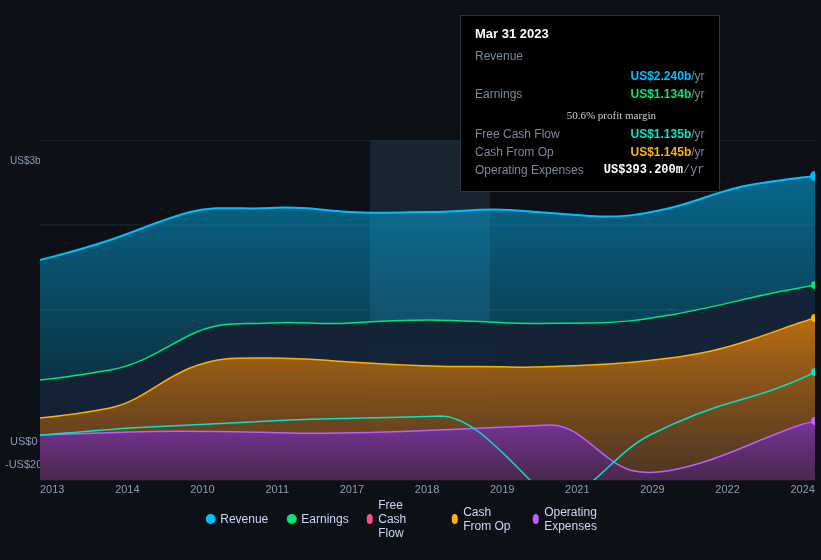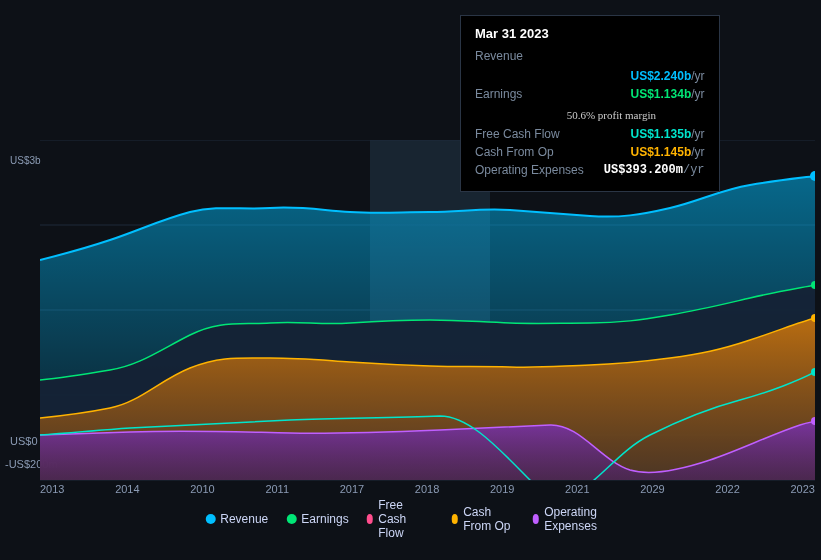--- a/index.html
+++ b/index.html
@@ -245,21 +245,21 @@
     <span class="x-label">2013</span>
     <span class="x-label">2014</span>
     <span class="x-label">2010</span>
     <span class="x-label">2011</span>
     <span class="x-label">2017</span>
     <span class="x-label">2018</span>
     <span class="x-label">2019</span>
     <span class="x-label">2021</span>
     <span class="x-label">2029</span>
     <span class="x-label">2022</span>
-    <span class="x-label">2023</span>
+    <span class="x-label">2024</span>
   </div>
 
   <div class="legend">
     <div class="legend-item">
       <div class="legend-dot dot-cyan"></div>
       <span>Revenue</span>
     </div>
     <div class="legend-item">
       <div class="legend-dot dot-green"></div>
       <span>Earnings</span>

